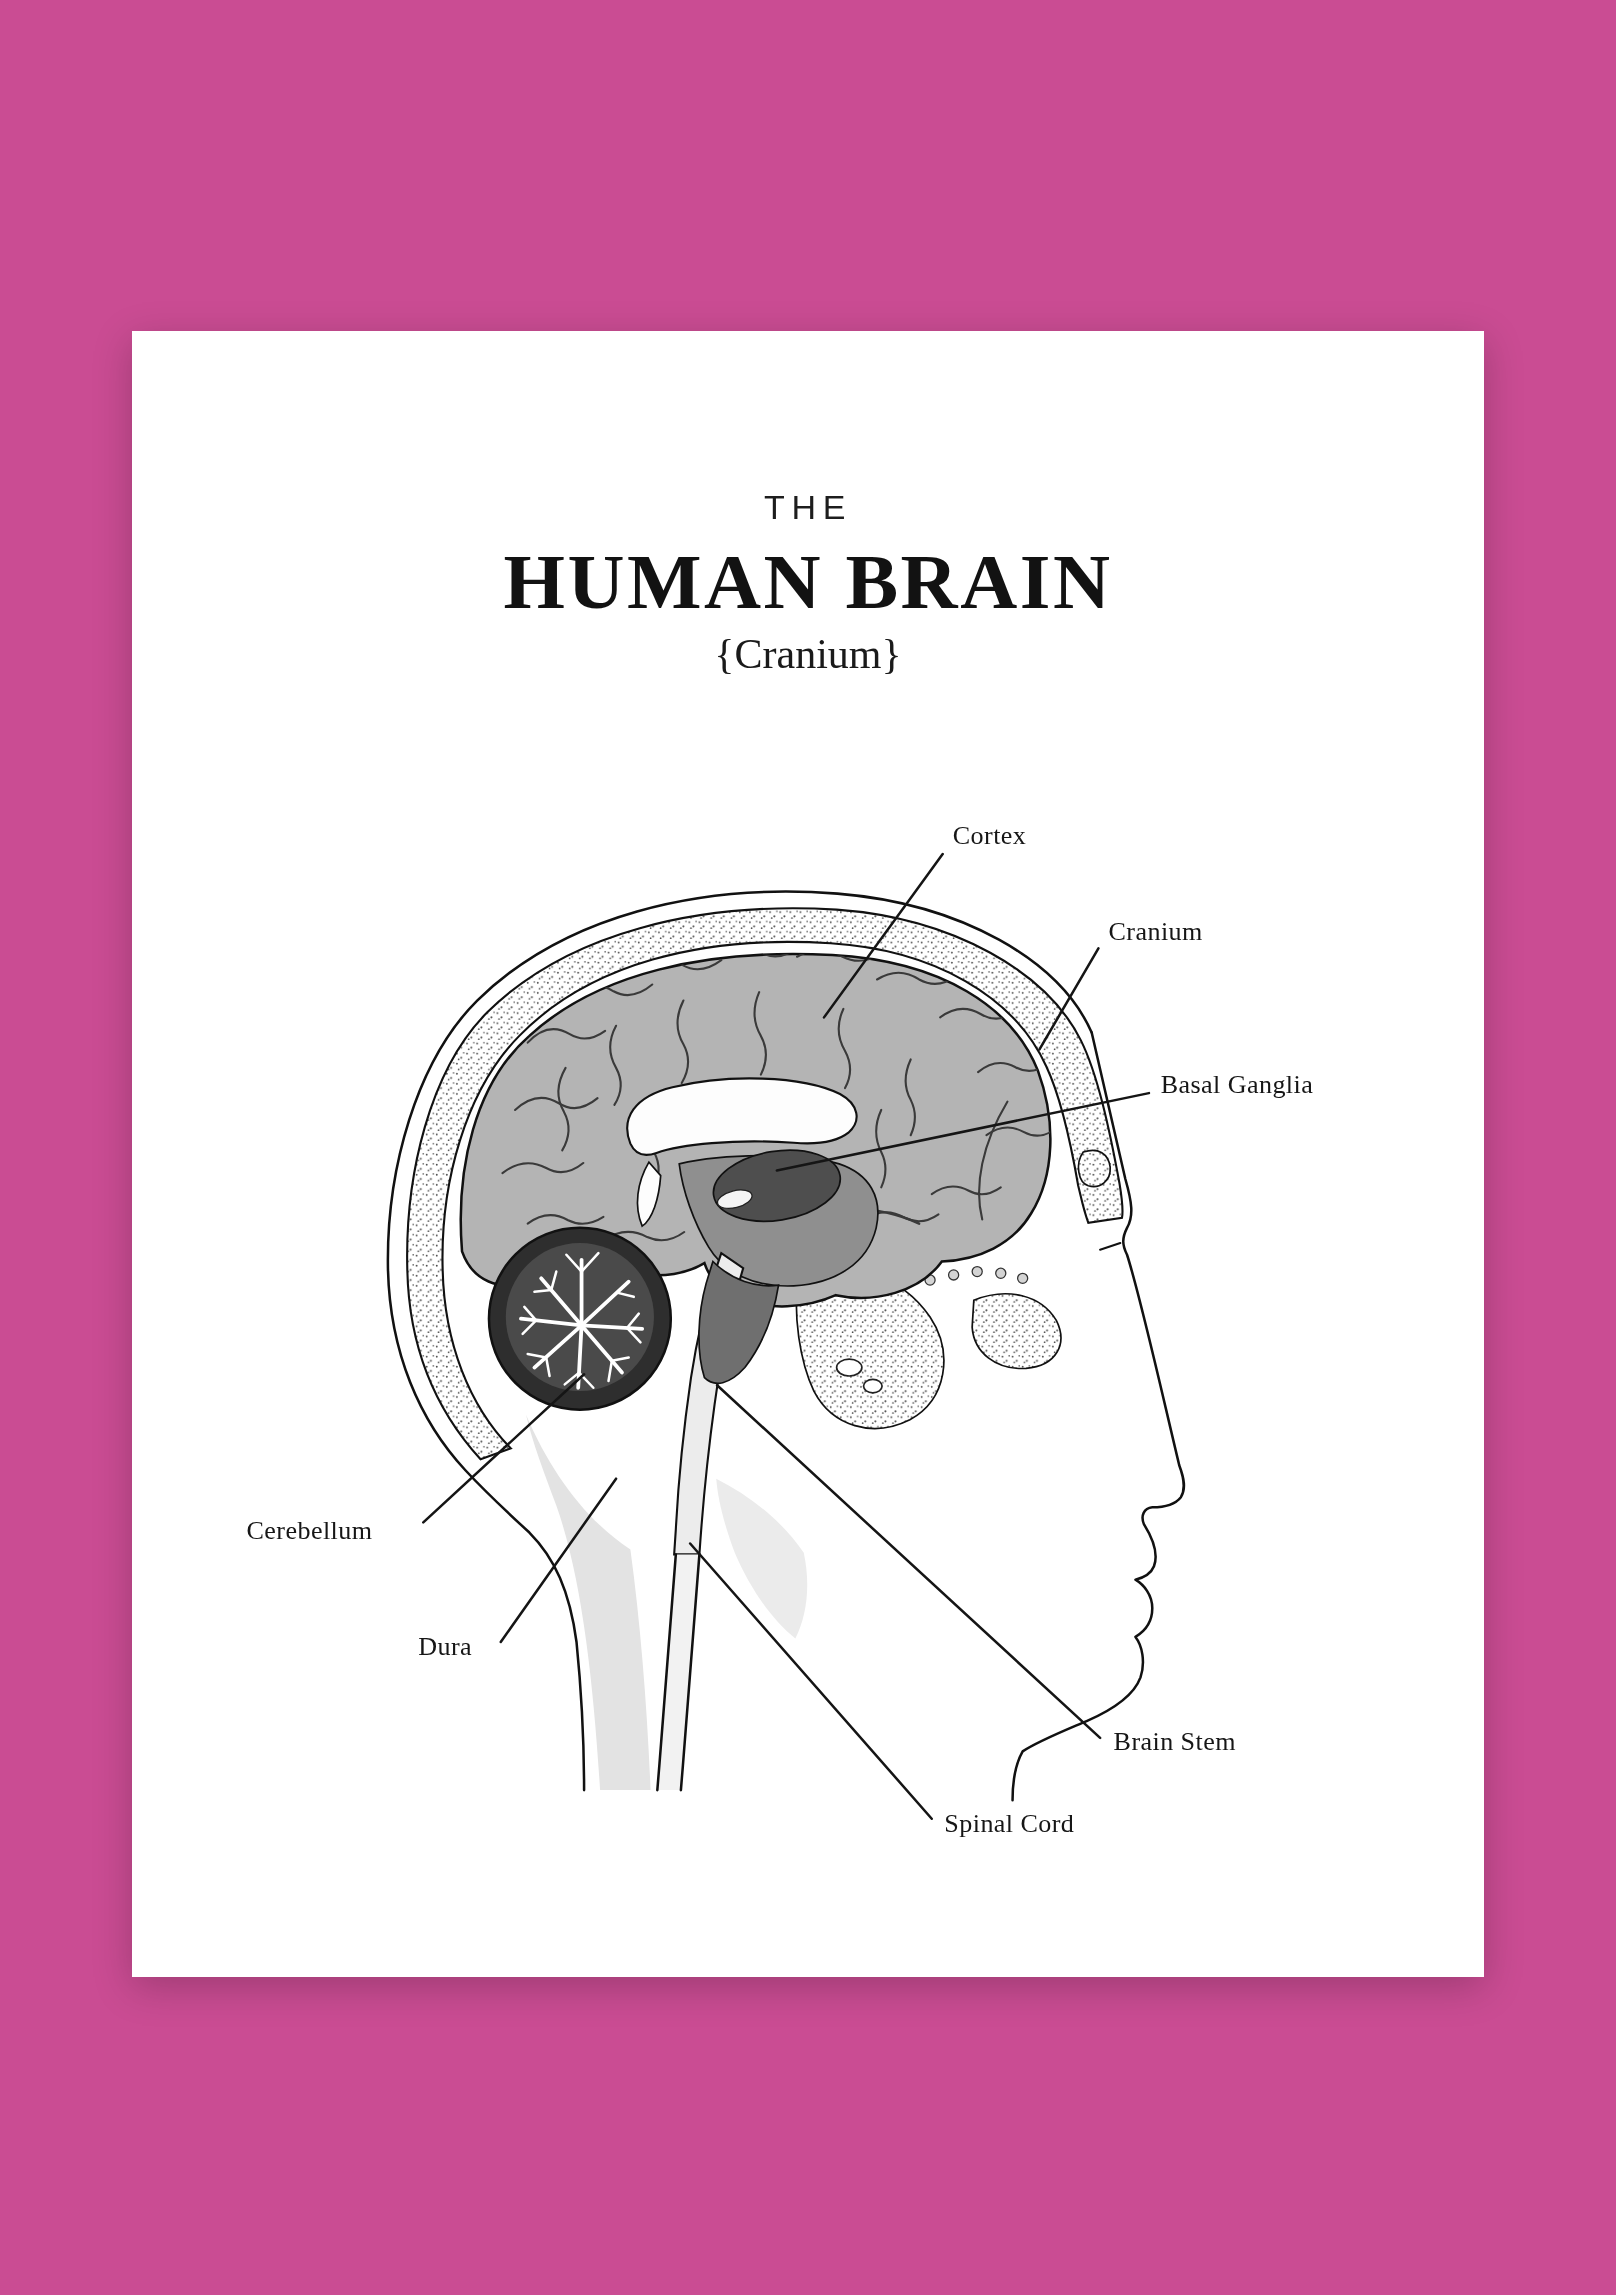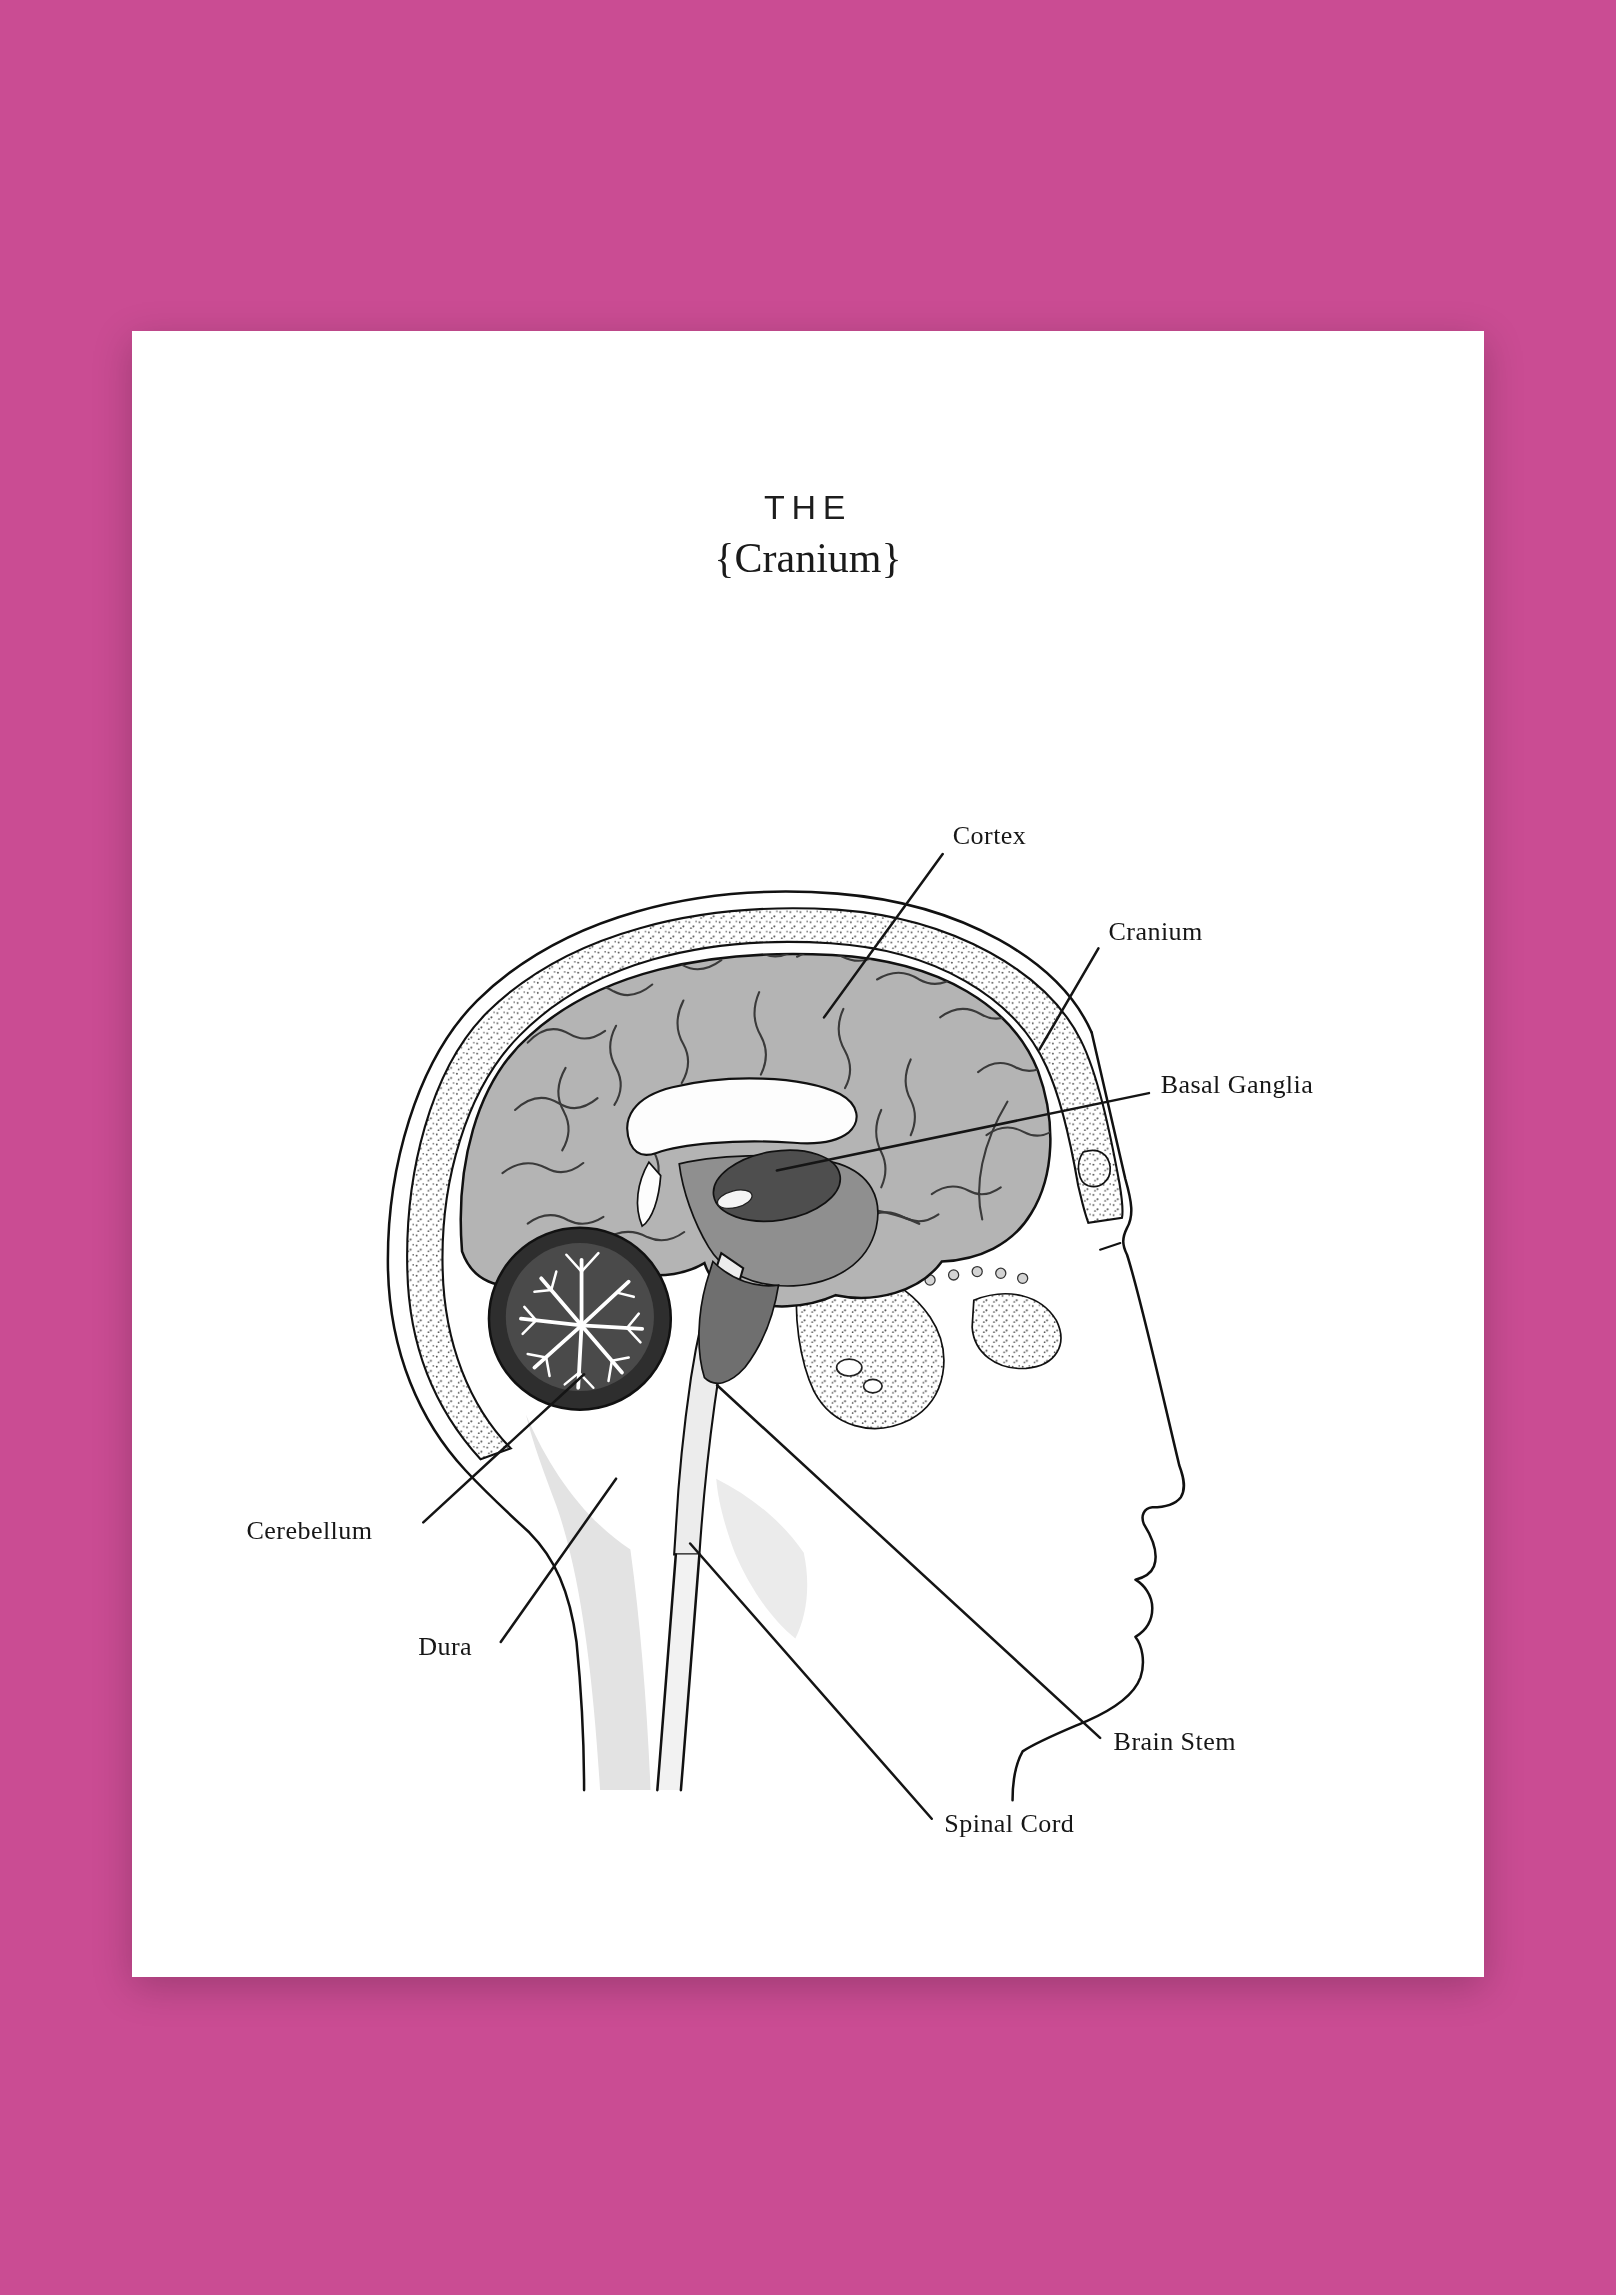--- a/index.html
+++ b/index.html
@@ -18,20 +18,21 @@
   .lbl{font-family:"Liberation Serif",serif;font-size:31px;fill:#161616;letter-spacing:0.5px;}
 </style>
 </head>
 <body>
 
 <div class="page">
   <div class="poster">
 
     <div class="title-block">
       <div class="pretitle">THE</div>
+      <div class="main-title">HUMAN BRAIN</div>
       <div class="subtitle">{Cranium}</div>
     </div>
 
     <svg class="diagram" viewBox="0 0 1606 1460" xmlns="http://www.w3.org/2000/svg">
       <defs>
         <pattern id="stipple" width="12" height="12" patternUnits="userSpaceOnUse">
           <rect width="12" height="12" fill="#ffffff"></rect>
           <circle cx="2" cy="3" r="1.1" fill="#474747"></circle>
           <circle cx="7" cy="8" r="1.2" fill="#555555"></circle>
           <circle cx="10" cy="2" r="1.0" fill="#666666"></circle>

